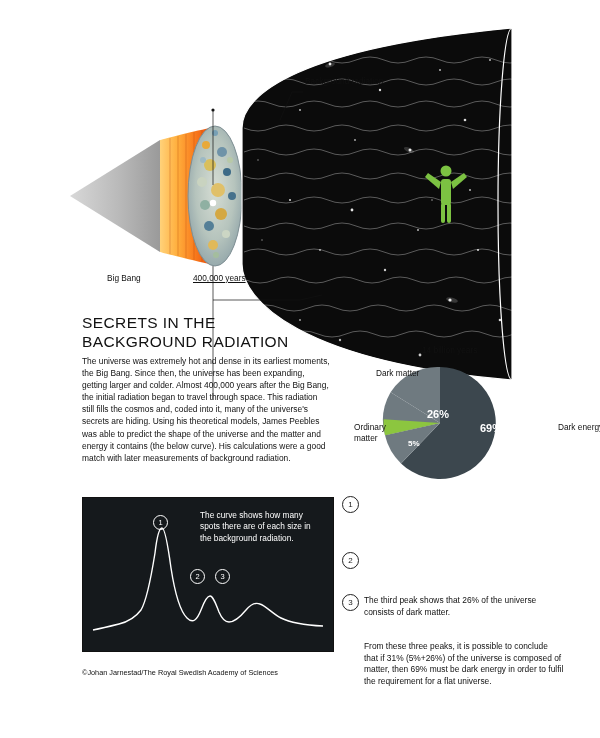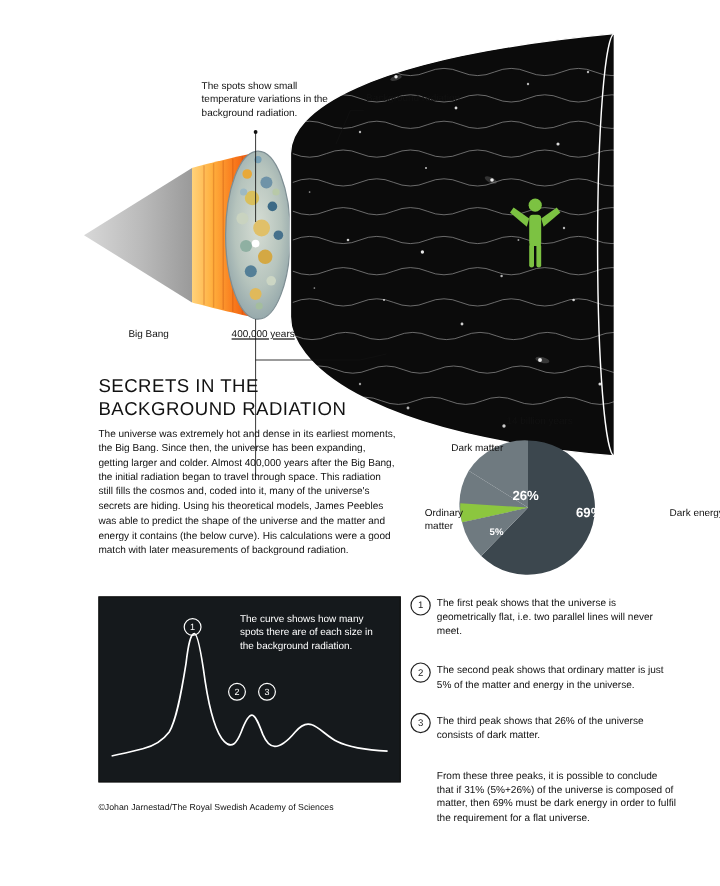--- a/index.html
+++ b/index.html
@@ -317,21 +317,20 @@
 
     <g stroke="#111" stroke-width="0.7" fill="none">
       <path d="M213,110 L213,185"></path>
       <path d="M303,92 L292,92 L280,120"></path>
       <path d="M213,266 L213,300 L300,300 L322,295"></path>
       <path d="M213,300 L213,497"></path>
     </g>
     <circle cx="213" cy="110" r="1.6" fill="#111"></circle>
   </svg>
 
-  <div class="callout-text" id="spots-callout">The spots show small temperature variations in the background radiation.</div>
   <div class="callout-text" id="bgrad-callout">Background radiation</div>
   <div class="callout-text" id="bigbang-label">Big Bang</div>
   <div class="callout-text" id="years-label">400,000 years</div>
   <div class="callout-text" id="fourteen-label">14 billion years</div>
 
   <div id="headline">SECRETS IN THE BACKGROUND RADIATION</div>
   <div id="body-text">The universe was extremely hot and dense in its earliest moments, the Big Bang. Since then, the universe has been expanding, getting larger and colder. Almost 400,000 years after the Big Bang, the initial radiation began to travel through space. This radiation still fills the cosmos and, coded into it, many of the universe's secrets are hiding. Using his theoretical models, James Peebles was able to predict the shape of the universe and the matter and energy it contains (the below curve). His calculations were a good match with later measurements of background radiation.</div>
 
   <div id="pie-wrap">
     <svg id="pie-svg" width="140" height="120" viewBox="0 0 140 120">
@@ -360,24 +359,22 @@
                C152,124 158,118 163,112 C168,106 172,104 177,106 C183,108 190,116 198,120
                C208,125 220,127 240,128" fill="none" stroke="#ffffff" stroke-width="1.4"></path>
     </svg>
     <div class="peak-num" id="pk1">1</div>
     <div class="peak-num" id="pk2">2</div>
     <div class="peak-num" id="pk3">3</div>
   </div>
   <div id="curve-callout">The curve shows how many spots there are of each size in the background radiation.</div>
 
   <div class="note-num" id="num1">1</div>
-  <div class="note" id="note1">The first peak shows that the universe is geometrically flat, i.e. two parallel lines will never meet.</div>
 
   <div class="note-num" id="num2">2</div>
-  <div class="note" id="note2">The second peak shows that ordinary matter is just 5% of the matter and energy in the universe.</div>
 
   <div class="note-num" id="num3">3</div>
   <div class="note" id="note3">The third peak shows that 26% of the universe consists of dark matter.</div>
 
   <div class="note" id="note4">From these three peaks, it is possible to conclude that if 31% (5%+26%) of the universe is composed of matter, then 69% must be dark energy in order to fulfil the requirement for a flat universe.</div>
 
   <div id="credit">©Johan Jarnestad/The Royal Swedish Academy of Sciences</div>
 </div>
 
 </body></html>

